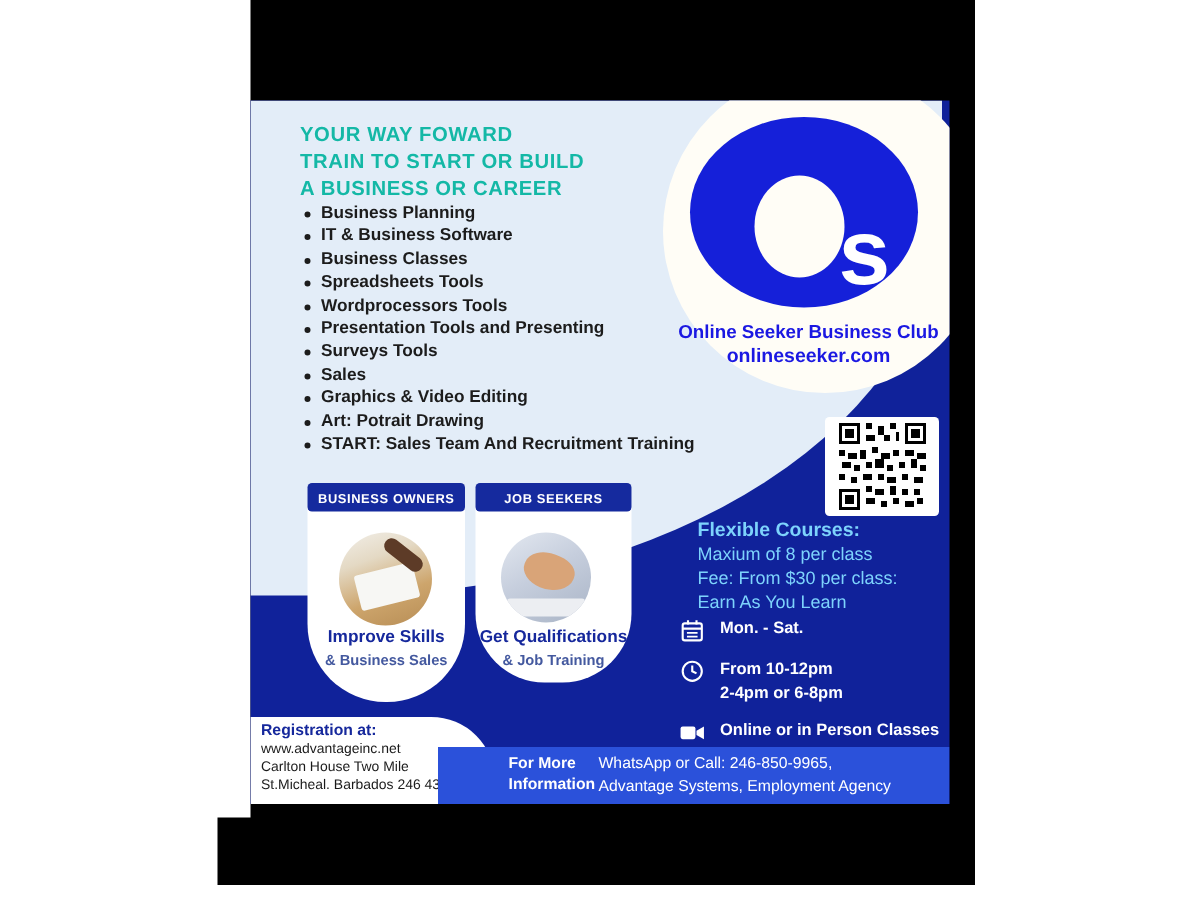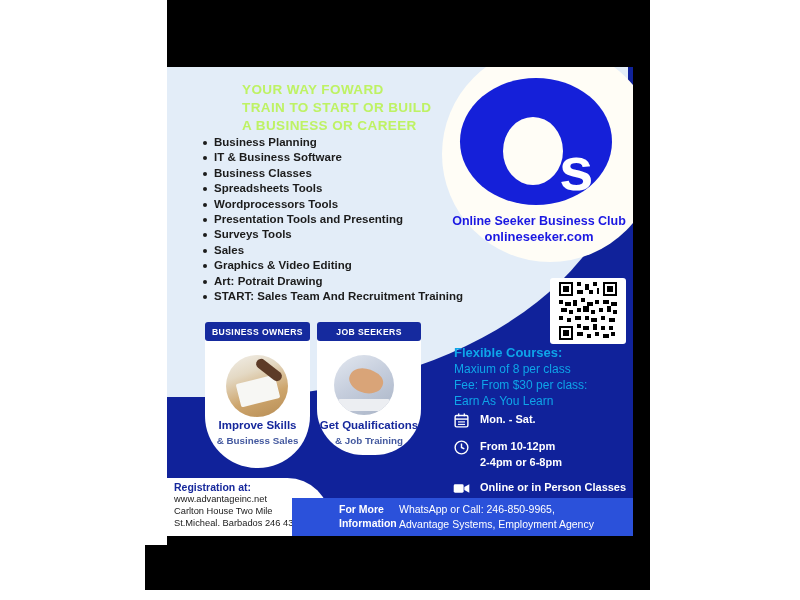--- a/index.html
+++ b/index.html
@@ -16,21 +16,21 @@
   
   .logo-circle{position:absolute;left:275px;top:-21px;width:216px;height:216px;border-radius:50%;background:#fffdf6;}
   .logo-o-outer{position:absolute;left:293px;top:11px;width:152px;height:127px;border-radius:50%;background:#1520d9;}
   .logo-o-inner{position:absolute;left:336px;top:50px;width:60px;height:68px;border-radius:50%;background:#fffdf6;}
   .logo-s{position:absolute;left:392px;top:71px;color:#ffffff;font-size:62px;line-height:1;font-weight:800;}
   .club-text{position:absolute;left:266px;top:146px;width:212px;text-align:center;color:#1b18e2;font-weight:700;}
   .club-name{font-size:12.5px;line-height:16px;}
   .club-site{font-size:13px;line-height:16px;}
 
   
-  .heading{position:absolute;left:33px;top:14px;color:#bef264;font-weight:800;font-size:13.5px;line-height:18px;letter-spacing:.4px;margin-left:42px;}
+  .heading{position:absolute;left:33px;top:14px;color:#14b8a6;font-weight:800;font-size:13.5px;line-height:18px;letter-spacing:.4px;}
   .topics{position:absolute;left:35px;top:68px;margin:0;padding:0;list-style:none;color:#1c1c1c;font-size:11.5px;font-weight:700;line-height:15.4px;}
   .topics li{padding-left:12px;position:relative;}
   .topics li::before{content:"";position:absolute;left:1px;top:6px;width:4px;height:4px;border-radius:50%;background:#1c1c1c;}
 
   
   .card{position:absolute;background:#ffffff;}
   .card1{left:38px;top:255px;width:105px;height:146px;border-radius:3px 3px 52px 52px;}
   .card2{left:150px;top:255px;width:104px;height:133px;border-radius:3px 3px 46px 46px;}
   .card-header{position:absolute;left:0;top:0;width:100%;height:19px;background:#152a9e;border-radius:3px;
     color:#fff;font-size:8.6px;font-weight:700;letter-spacing:.4px;display:flex;align-items:center;justify-content:center;}
@@ -44,21 +44,21 @@
   .photo2::before{content:"";position:absolute;left:15px;top:14px;width:34px;height:24px;background:#d9a478;border-radius:50% 40% 55% 45%;transform:rotate(22deg);}
   .photo2::after{content:"";position:absolute;left:4px;top:44px;width:52px;height:12px;background:#eceef2;border-radius:2px;}
   .card-title{position:absolute;left:0;top:97px;width:100%;text-align:center;color:#16289c;font-weight:800;font-size:11.5px;}
   .card-sub{position:absolute;left:0;top:113px;width:100%;text-align:center;color:#44599f;font-weight:600;font-size:9.8px;}
 
   
   .qr{position:absolute;left:383px;top:211px;width:76px;height:66px;background:#ffffff;border-radius:3px;padding:4px;}
   .qr svg{width:100%;height:100%;display:block;}
 
   
-  .courses{position:absolute;left:287px;top:277px;color:#0ea5e9;}
+  .courses{position:absolute;left:298px;top:277px;color:#7dd3fc;}
   .courses-title{font-size:13px;font-weight:800;line-height:17px;}
   .courses-line{font-size:12px;font-weight:500;line-height:16px;}
   .schedule{position:absolute;left:286px;top:344px;color:#ffffff;}
   .sched-row{display:flex;align-items:flex-start;margin-bottom:9px;}
   .sched-icon{width:17px;height:17px;margin-right:10px;flex:0 0 auto;margin-top:1px;}
   .sched-text{font-size:11px;font-weight:700;line-height:16px;white-space:nowrap;}
 
   
   .reg-panel{position:absolute;left:0;top:411px;width:163px;height:58px;background:#ffffff;border-radius:0 44px 16px 0;padding:2px 0 0 7px;}
   .reg-title{color:#16289c;font-weight:700;font-size:10.5px;line-height:14px;}

